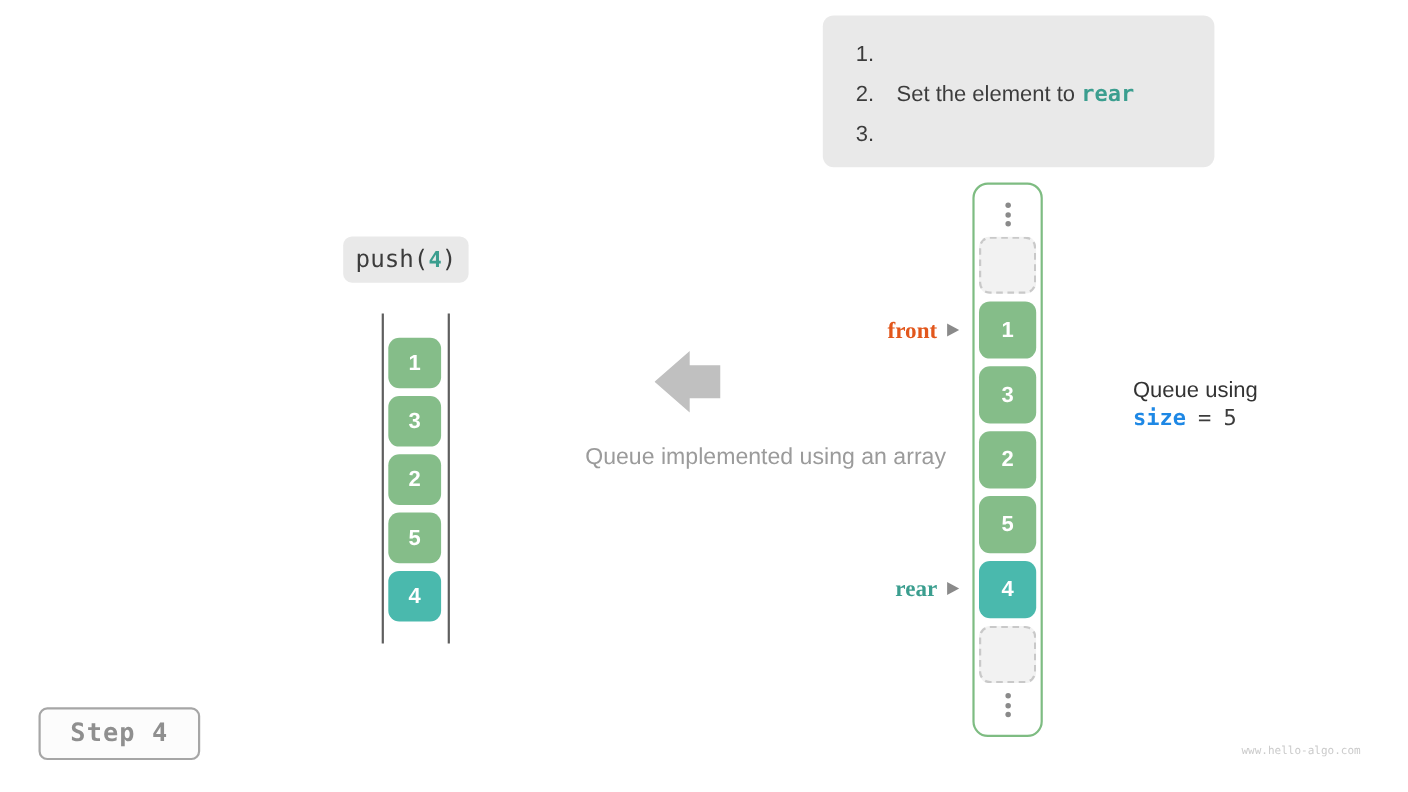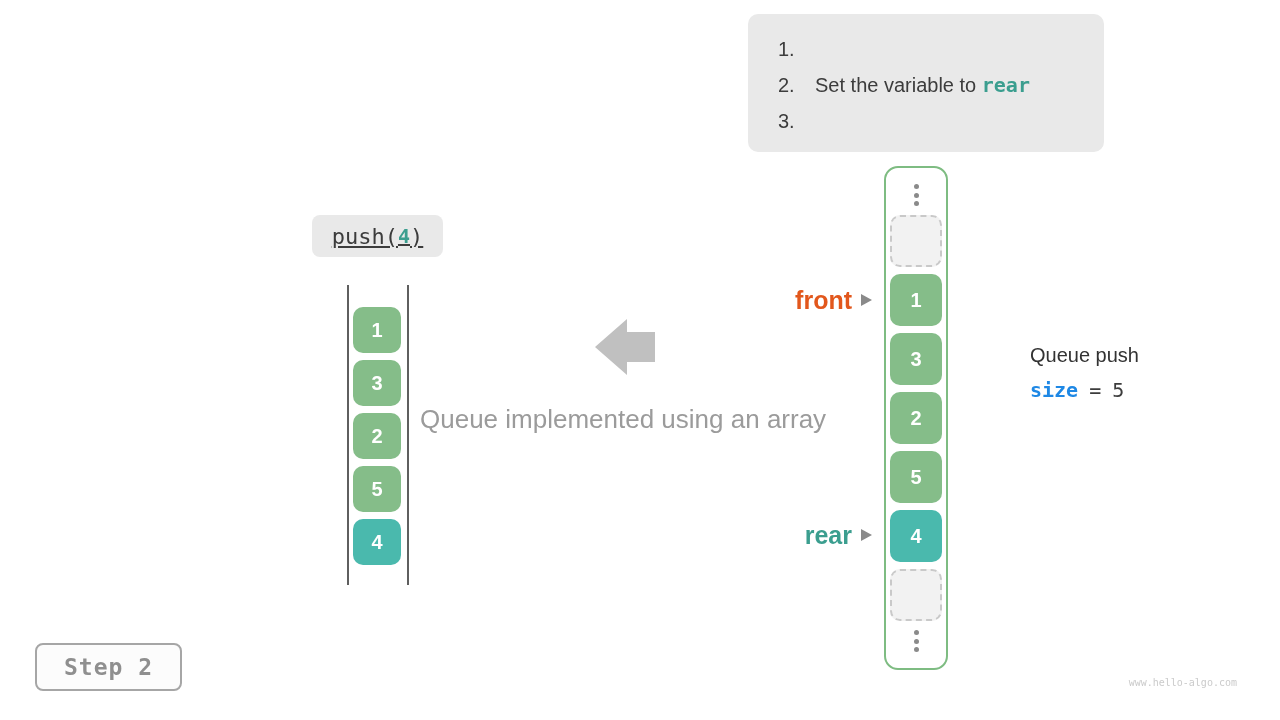--- a/index.html
+++ b/index.html
@@ -20,66 +20,66 @@
   .instr-box{position:absolute;left:748px;top:14px;width:356px;height:138px;
              background:var(--panel-bg);border-radius:10px;padding:22px 0 0 30px;}
   .instr-row{display:flex;align-items:baseline;font-size:20px;color:var(--text-dark);
              line-height:26px;margin-bottom:10px;}
   .inum{width:24px;margin-right:13px;}
   .code{font-family:"DejaVu Sans Mono","Liberation Mono",monospace;font-weight:bold;font-size:20px;}
   .code.teal{color:var(--teal-text);}
   .code.blue{color:var(--blue);}
 
   
-  .push-label{position:absolute;left:312px;top:215px;width:131px;height:42px;
+  .push-label{position:absolute;left:312px;top:215px;width:114px;height:42px;
               background:var(--panel-bg);border-radius:8px;display:flex;align-items:center;
-              justify-content:center;font-size:22px;color:var(--text-dark);text-decoration:underline;}
+              justify-content:center;font-size:22px;color:var(--text-dark);}
 
   
   .stack{position:absolute;left:347px;top:285px;width:62px;height:300px;}
   .vline{position:absolute;top:0;bottom:0;width:2px;background:var(--line-gray);}
   .vline.l{left:0;} .vline.r{right:0;}
   .sbox{position:absolute;left:6px;width:48px;height:46px;border-radius:10px;
         background:var(--green);color:#fff;font-weight:bold;font-size:20px;
         display:flex;align-items:center;justify-content:center;
         font-family:"Liberation Sans",sans-serif;}
   .sbox.teal{background:var(--teal);}
 
   
   .big-arrow{position:absolute;left:595px;top:317px;}
-  .caption{position:absolute;left:420px;top:404px;width:440px;text-align:left;
-           font-size:26px;color:var(--caption-gray);}
+  .caption{position:absolute;left:420px;top:404px;width:440px;text-align:right;
+           font-size:21px;color:var(--caption-gray);}
 
   
   .array{position:absolute;left:884px;top:166px;width:64px;height:504px;
          border:2px solid var(--container-border);border-radius:14px;background:#fff;
          display:flex;flex-direction:column;align-items:center;gap:7px;padding:14px 0;}
   .cell{width:52px;height:52px;border-radius:10px;flex:0 0 auto;
         display:flex;align-items:center;justify-content:center;
         color:#fff;font-weight:bold;font-size:20px;}
   .cell.green{background:var(--green);}
   .cell.teal{background:var(--teal);}
   .cell.empty{background:var(--dash-bg);border:2px dashed var(--dash-border);}
   .dots{height:26px;display:flex;flex-direction:column;justify-content:space-between;
         align-items:center;flex:0 0 auto;padding:2px 0;}
   .dot{width:5px;height:5px;border-radius:50%;background:var(--dot-gray);}
 
   
   .pointer{position:absolute;left:650px;width:222px;height:26px;display:flex;
            justify-content:flex-end;align-items:center;gap:9px;}
   .pointer.front{top:287px;} .pointer.rear{top:522px;}
-  .ptext{font-family:Liberation Sans, sans-serif;font-weight:bold;font-size:25px;margin-left:19px;}
+  .ptext{font-family:Liberation Serif, serif;font-weight:bold;font-size:21px;margin-left:19px;}
   .ptext.orange{color:var(--orange);} .ptext.tealtxt{color:var(--teal-text);}
   .tri{width:0;height:0;border-left:11px solid var(--dot-gray);
        border-top:6px solid transparent;border-bottom:6px solid transparent;}
 
   
   .qsize{position:absolute;left:1030px;top:344px;}
   .qsize-label{font-size:20px;color:#333;}
-  .qsize-line{margin-top:11px;font-size:20px;color:var(--text-dark);
+  .qsize-line{font-size:20px;color:var(--text-dark);
               font-family:"DejaVu Sans Mono","Liberation Mono",monospace;}
   .qsize-line .eq{margin:0 11px;}
 
   
   .step-box{position:absolute;left:35px;top:643px;width:147px;height:48px;
             border:2px solid var(--step-border);border-radius:8px;background:#fcfcfc;
             display:flex;align-items:center;justify-content:center;
             font-family:"DejaVu Sans Mono","Liberation Mono",monospace;
             font-weight:bold;font-size:23px;color:var(--step-text);letter-spacing:1px;}
 
@@ -91,21 +91,21 @@
 <body>
 
 <div class="canvas">
 
   <div class="instr-box">
     <div class="instr-row">
       <span class="inum">1.</span>
     </div>
     <div class="instr-row">
       <span class="inum">2.</span>
-      <span><span>Set the variable to </span><span class="code teal">rear</span><span></span></span>
+      <span><span>Set the element to </span><span class="code teal">rear</span><span></span></span>
     </div>
     <div class="instr-row">
       <span class="inum">3.</span>
     </div>
   </div>
 
   <div class="push-label mono">
     <span>push(</span>
       <span class="code teal">4</span>
       <span>)</span>
@@ -152,25 +152,25 @@
   <div class="pointer front">
     <span class="ptext orange">front</span>
     <span class="tri"></span>
   </div>
   <div class="pointer rear">
     <span class="ptext tealtxt">rear</span>
     <span class="tri"></span>
   </div>
 
   <div class="qsize">
-    <div class="qsize-label">Queue push</div>
+    <div class="qsize-label">Queue using</div>
     <div class="qsize-line">
       <span class="code blue">size</span><span class="eq">=</span><span>5</span>
     </div>
   </div>
 
   <div class="step-box">
-    <span>Step 2</span>
+    <span>Step 4</span>
   </div>
 
   <div class="watermark">www.hello-algo.com</div>
 
 </div>
 
 </body></html>

